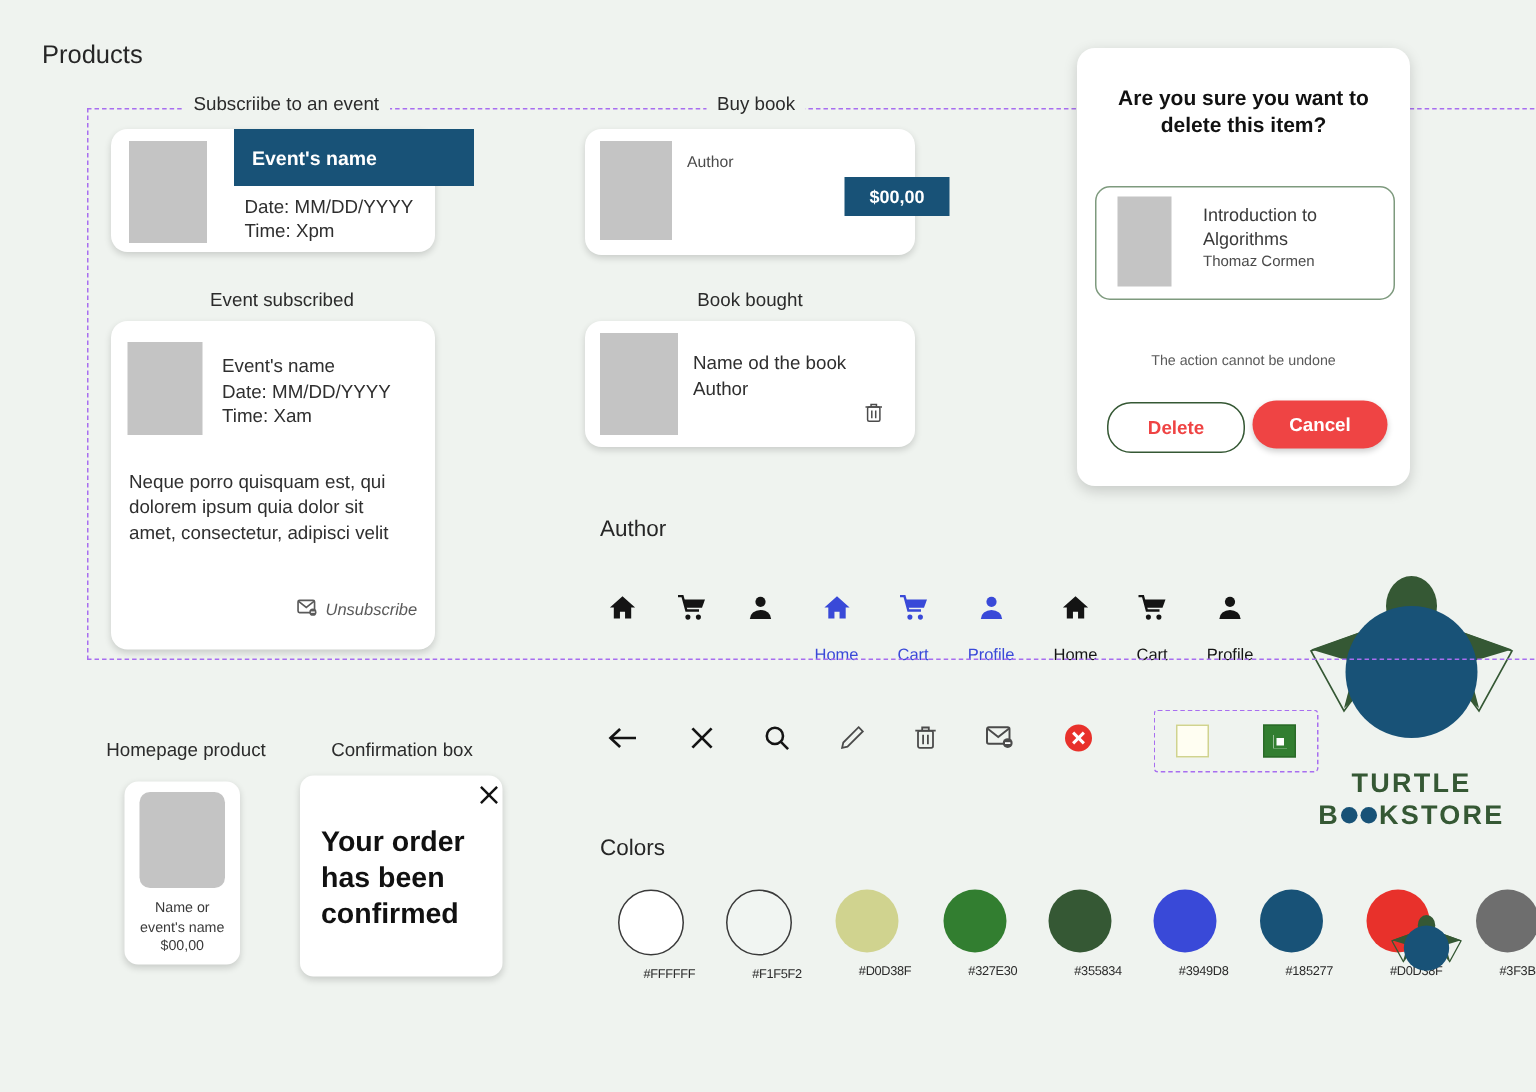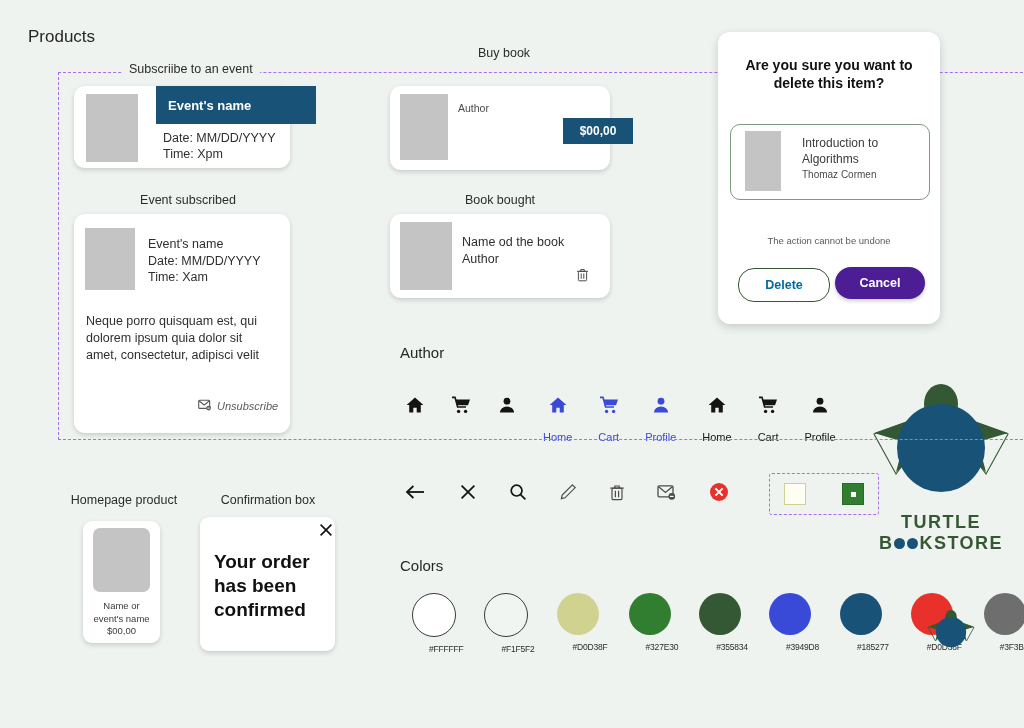--- a/index.html
+++ b/index.html
@@ -24,21 +24,21 @@
     left:58px;top:72px;width:1010px;height:368px;
     border:1.6px dashed #A86EF0;
     box-sizing:border-box;
     z-index:40;pointer-events:none;
   }
   .frame-label{
     font-size:12.5px;color:#2b2b2b;background:#EFF3EF;
     padding:0 7px;z-index:41;text-align:center;
   }
   #label-subscribe{left:122px;top:62px;}
-  #label-buybook{left:471px;top:46px;}
+  #label-buybook{left:471px;top:62px;}
 
   
   .card{
     background:#fff;border-radius:11px;
     box-shadow:0 2px 5px rgba(0,0,0,.16);
     box-sizing:border-box;
   }
   .thumb{background:#C4C4C4;}
 
   
@@ -102,22 +102,22 @@
   #dialog-item-text{left:802px;top:136px;width:120px;font-size:12px;line-height:15.5px;color:#3a3a3a;z-index:52;}
   #dialog-item-author{font-size:10px;color:#4a4a4a;}
   #dialog-note{
     left:740px;top:235px;width:178px;text-align:center;
     font-size:9.5px;color:#5a5a5a;z-index:51;
   }
   .dialog-btn{
     height:32px;border-radius:16px;font-size:12.5px;font-weight:bold;
     display:flex;align-items:center;justify-content:center;cursor:pointer;z-index:51;
   }
-  #delete-button{left:738px;top:268px;width:90px;background:#fff;border:1.2px solid #355834;color:#0369a1;}
-  #cancel-button{left:835px;top:267px;width:90px;background:#4c1d95;color:#fff;
+  #delete-button{left:738px;top:268px;width:90px;background:#fff;border:1.2px solid #355834;color:#ef4444;}
+  #cancel-button{left:835px;top:267px;width:90px;background:#ef4444;color:#fff;
     box-shadow:0 2px 4px rgba(0,0,0,.2);}
 
   
   .icon-cell{
     display:flex;flex-direction:column;align-items:center;
     gap:16px;cursor:pointer;
   }
   .icon-cell .lbl{font-size:11px;}
   #icon-row-nav{left:405px;top:395px;display:flex;align-items:flex-start;gap:26px;}
   #icon-row-action{left:405px;top:473px;display:flex;align-items:center;gap:32px;}

